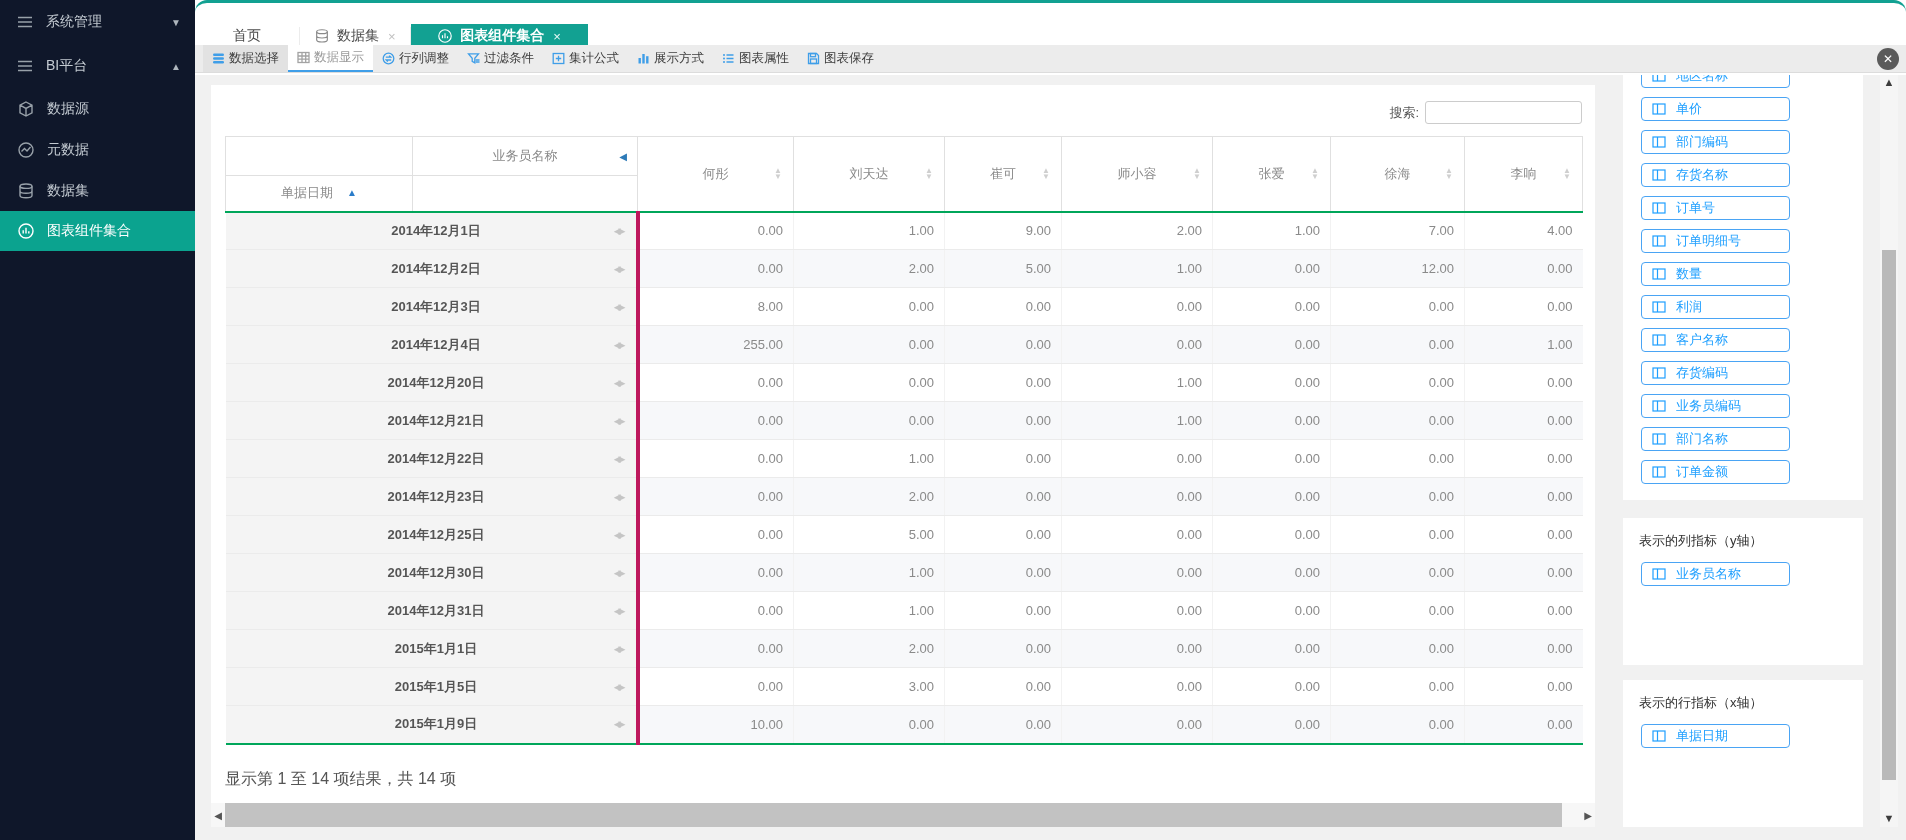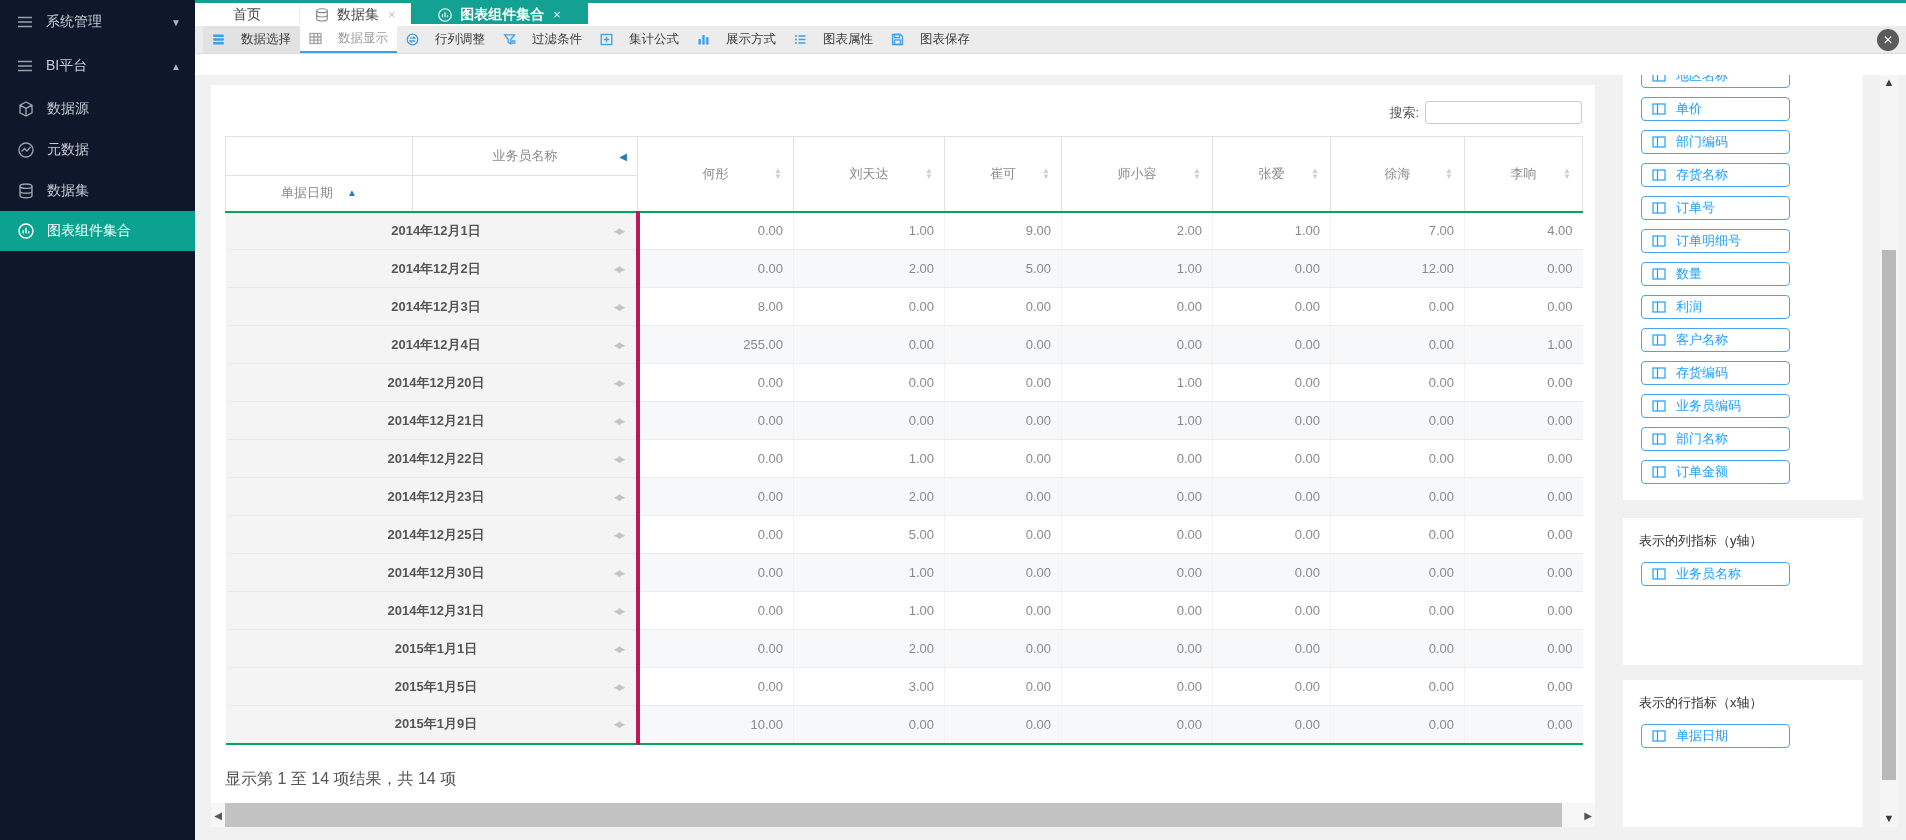--- a/index.html
+++ b/index.html
@@ -12,31 +12,31 @@
   .side-item.group{height:44px;padding-left:15px;}
   .side-item.sub{height:41px;padding-left:16px;}
   .side-item .s-icon{width:19px;height:19px;margin-right:12px;flex:0 0 auto;display:flex;align-items:center;justify-content:center;}
   .side-item .chev{position:absolute;right:14px;font-size:10px;color:#aeb6bd;}
   .side-item.active{background:#0ba38f;color:#fff;height:40px;}
   .side-item.active .s-icon svg *{stroke:#fff;}
   svg.sicon *{fill:none;stroke:#98a1a9;stroke-width:1.4;}
 
   
   .topbar{position:absolute;left:195px;top:0;right:0;height:75px;background:#fff;}
-  .tabsbar{position:relative;height:26px;background:#fff;border-top:3px solid #12a192;display:flex;align-items:center;}
+  .tabsbar{position:relative;height:45px;background:#fff;border-top:3px solid #12a192;display:flex;align-items:flex-end;border-radius:12px;}
   .tabsbar:after{content:"";position:absolute;left:0;right:0;bottom:-4px;height:4px;background:#12a192;}
   .tab{display:flex;align-items:center;justify-content:center;gap:7px;font-size:14px;color:#4a4a4a;border-right:1px solid #ececec;cursor:pointer;padding:0 14px;}
   .tab.home{width:105px;}
   .tab .t-close{color:#c0c0c0;font-size:13px;margin-left:2px;}
   .tab.active{background:#12a192;color:#fff;margin-top:-3px;padding-top:3px;width:177px;font-weight:bold;border-right:none;}
   .tab.active .t-close{color:#eafaf7;font-weight:normal;}
   svg.dbicon *{fill:none;stroke:#8a8a8a;stroke-width:1.3;}
   .tab.active svg *{stroke:#fff;}
   .toolbar{position:relative;height:28px;background:#ececec;border-bottom:1px solid #dcdcdc;display:flex;align-items:stretch;padding-left:8px;}
-  .tool{display:flex;align-items:center;gap:16px;padding:0 9px;font-size:12.5px;color:#3d3d3d;cursor:pointer;}
+  .tool{display:flex;align-items:center;gap:4px;padding:0 9px;font-size:12.5px;color:#3d3d3d;cursor:pointer;}
   .tool:first-child{background:#e2e2e2;}
   .tool.active{background:#fff;border-bottom:2px solid #3f9ee8;color:#9a9a9a;}
   svg.ticon{width:13px;height:13px;}
   svg.ticon .st{fill:none;stroke:#3f9ee8;stroke-width:1.3;}
   svg.ticon .fl{fill:#3f9ee8;stroke:none;}
   svg.ticon.gray .st{stroke:#a3a3a3;}
   .tool-close{position:absolute;right:7px;top:3px;width:22px;height:22px;border-radius:50%;background:#5b5b5b;color:#fff;font-size:12px;display:flex;align-items:center;justify-content:center;cursor:pointer;z-index:9;}
 
   
   .content{position:absolute;left:195px;top:75px;right:0;bottom:0;background:#f1f1f1;}

